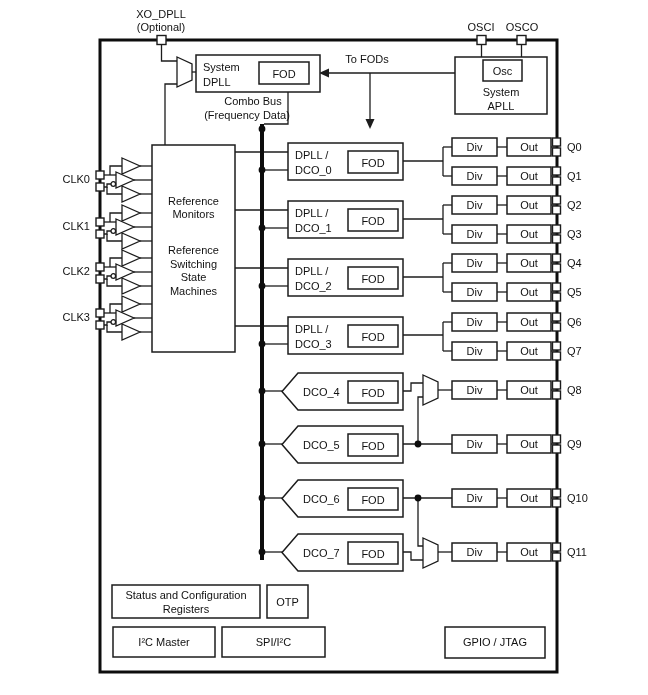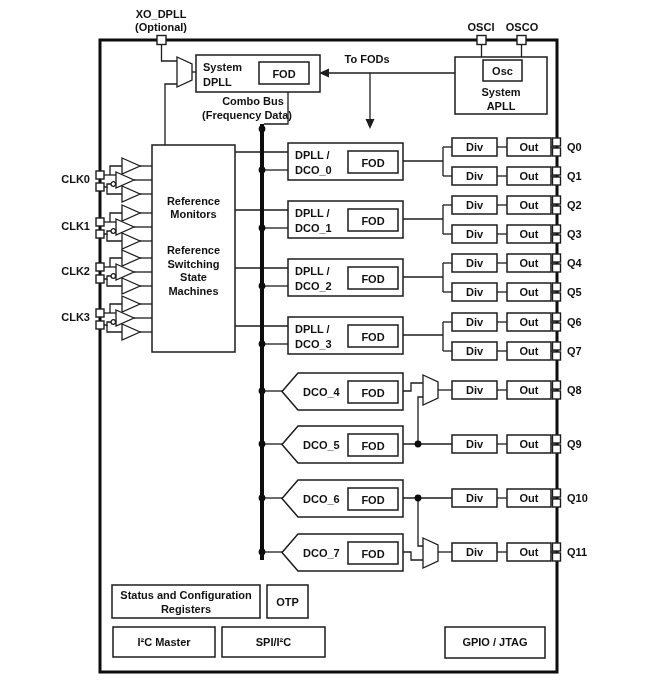--- a/index.html
+++ b/index.html
@@ -1,16 +1,16 @@
 <!DOCTYPE html>
 <html><head>
 <meta charset="utf-8">
 <style>
   html,body{margin:0;padding:0;background:#ffffff;}
-  .stage{width:648px;height:695px;position:relative;background:#ffffff;font-family:"Liberation Sans",sans-serif;font-weight:bold;}
+  .stage{width:648px;height:695px;position:relative;background:#ffffff;font-family:"Liberation Sans",sans-serif;}
   svg{display:block;}
   .bx{fill:#ffffff;stroke:#1c1c1c;stroke-width:1.5;}
   .pin{fill:#ffffff;stroke:#1c1c1c;stroke-width:1.4;}
   .ln{stroke:#1c1c1c;stroke-width:1.3;fill:none;}
   .bus{stroke:#0d0d0d;stroke-width:4;fill:none;}
   .border{fill:none;stroke:#0d0d0d;stroke-width:3;}
   .dot{fill:#0d0d0d;stroke:none;}
   .ah{fill:#1c1c1c;stroke:none;}
   .tri{fill:#ffffff;stroke:#1c1c1c;stroke-width:1.3;}
   .txt{font-family:"Liberation Sans",sans-serif;font-size:11px;fill:#111111;}

